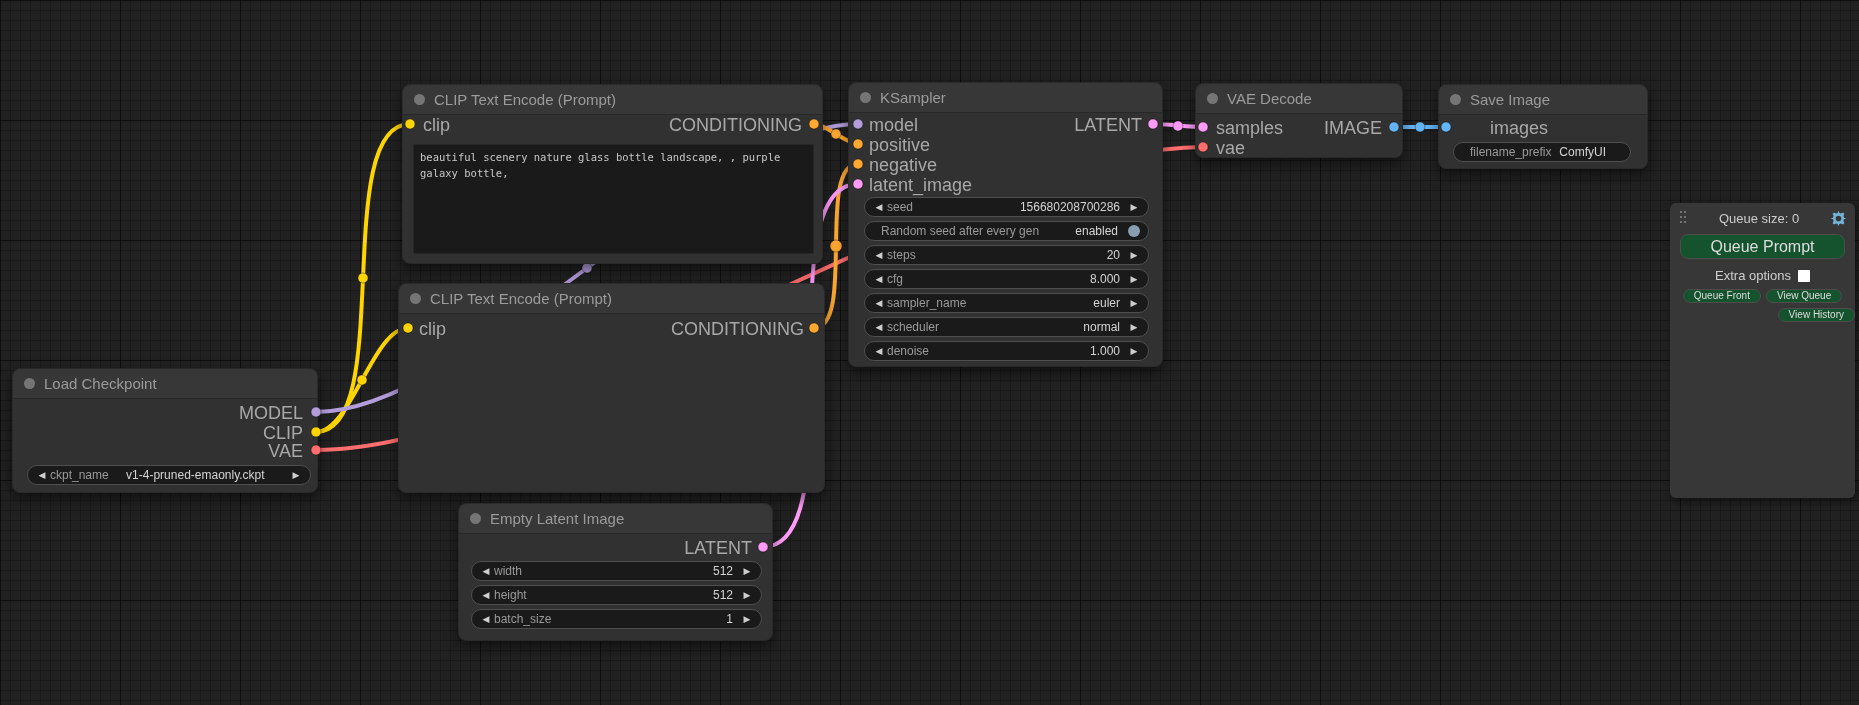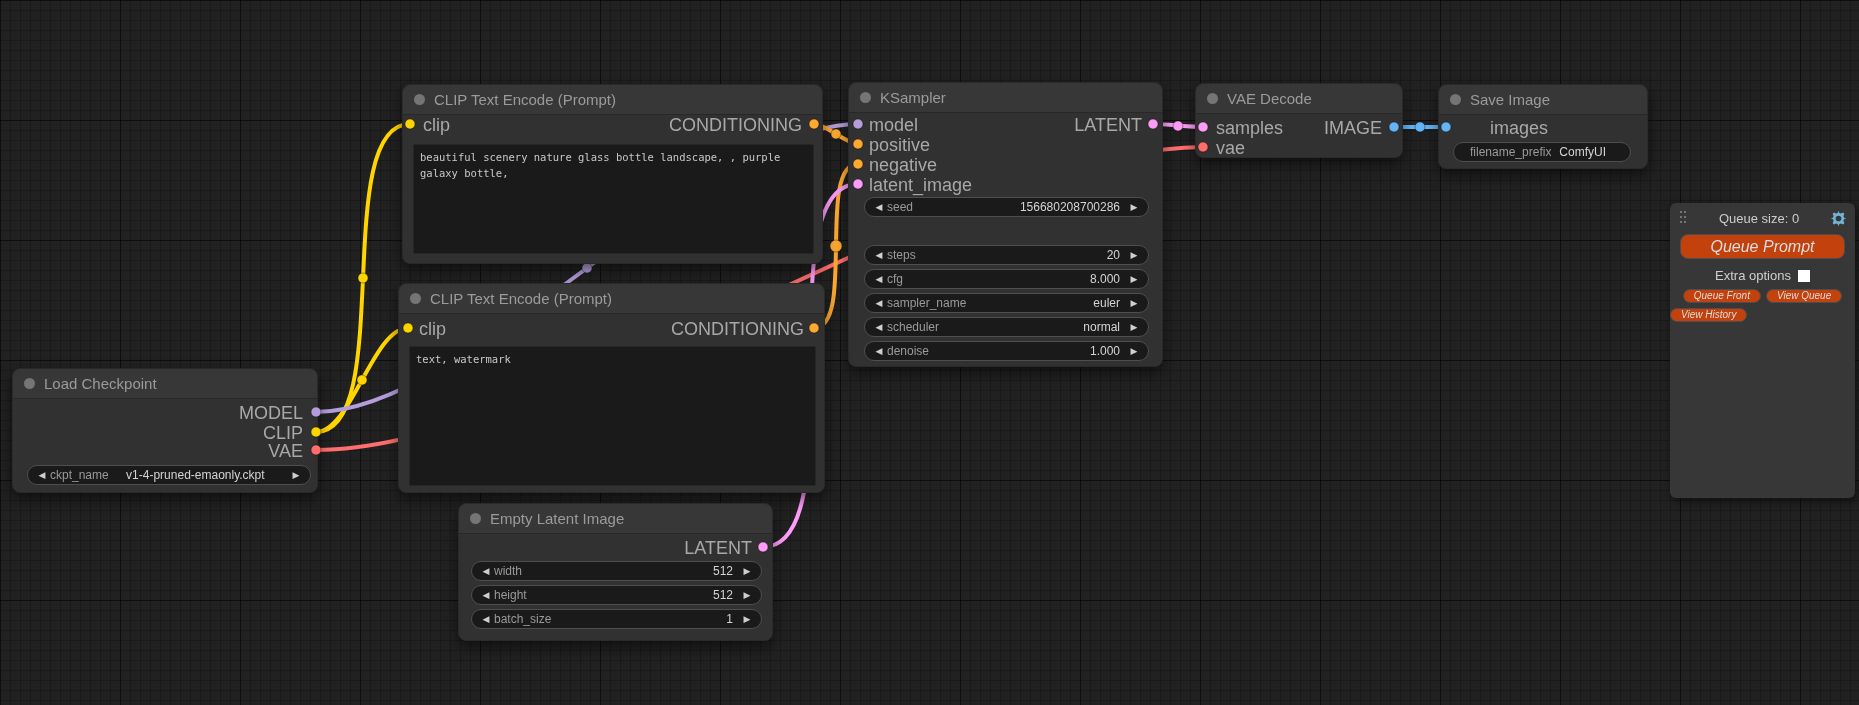--- a/index.html
+++ b/index.html
@@ -48,30 +48,30 @@
   #menu{
     position:absolute;left:1670px;top:203px;width:185px;height:295px;z-index:4;
     background:#373737;border-radius:6px;box-shadow:2px 3px 10px rgba(0,0,0,0.55);box-sizing:border-box;
   }
   .menu-header{display:flex;align-items:center;padding:7px 8px 0 8px;}
   .drag-dots{display:grid;grid-template-columns:repeat(2,4px);grid-auto-rows:5px;margin-left:2px;cursor:grab;}
   .drag-dots i{width:2px;height:2px;border-radius:50%;background:#8a8a8a;display:block;}
   .queue-size{flex:1;text-align:center;color:#cccccc;font-size:13px;}
   .gear{width:17px;height:17px;cursor:pointer;flex:0 0 auto;}
   .btn{
-    display:block;box-sizing:border-box;background:#c2410c;border:1px solid #4d4d4d;border-radius:8px;
-    color:#dddddd;text-align:center;cursor:pointer;font-family:"Liberation Sans",sans-serif;font-style:italic;
+    display:block;box-sizing:border-box;background:#14532d;border:1px solid #4d4d4d;border-radius:8px;
+    color:#dddddd;text-align:center;cursor:pointer;font-family:"Liberation Sans",sans-serif;
   }
   .btn.big{width:165px;height:25px;margin:0 auto;font-size:16px;line-height:22px;}
   .btn.action{width:165px;height:23px;margin:3px auto 0 auto;font-size:17px;line-height:20px;}
   .extra-row{display:flex;align-items:center;justify-content:center;margin-top:9px;color:#cfcfcf;font-size:13px;}
   .checkbox{width:12px;height:12px;background:#ffffff;margin-left:7px;cursor:pointer;}
   .small-row{display:flex;justify-content:center;gap:5px;margin-top:6px;}
   .btn.small{height:14px;font-size:10px;line-height:12px;border-radius:8px;padding:0 10px;}
-  .history-row{display:flex;justify-content:flex-start;margin-top:5px;}
+  .history-row{display:flex;justify-content:flex-end;margin-top:5px;}
   .actions{margin-top:14px;}
 </style>
 </head>
 <body>
 
 <svg id="wires" width="1859" height="705">
   <g fill="none" stroke-width="4" stroke-linecap="round">
     <path d="M316,432 C396,432 330,124 410,124" style="stroke: rgb(255, 213, 0);"></path>
     <path d="M316,432 C351,432 373,328 408,328" style="stroke: rgb(255, 213, 0);"></path>
     <path d="M316,412 C469,412 705,124 858,124" style="stroke: rgb(179, 157, 219);"></path>
@@ -121,39 +121,43 @@
   <textarea class="prompt" style="left: 10px; top: 59px; width: 401px; height: 110px;">beautiful scenery nature glass bottle landscape, , purple galaxy bottle,</textarea>
 </div>
 
 <div class="node" style="left:398px;top:283px;width:427px;height:210px;">
   <div class="node-title">
     <span class="title-dot"></span>
     <span>CLIP Text Encode (Prompt)</span>
   </div>
   <div class="slot in" style="top:37px;">clip</div>
   <div class="slot out" style="top:37px;">CONDITIONING</div>
-  <textarea class="prompt" style="left: 10px; top: 62px; width: 407px; height: 140px;">text, watermark</textarea>
 </div>
 
 <div class="node" style="left:848px;top:82px;width:315px;height:285px;">
   <div class="node-title">
     <span class="title-dot"></span>
     <span>KSampler</span>
   </div>
   <div class="slot in" style="top:34px;">model</div>
   <div class="slot in" style="top:54px;">positive</div>
   <div class="slot in" style="top:74px;">negative</div>
   <div class="slot in" style="top:94px;">latent_image</div>
   <div class="slot out" style="top:34px;">LATENT</div>
 
   <div class="widget" style="left:15px;top:114px;width:285px;">
     <span class="arr">◀</span>
     <span class="wlabel">seed</span>
     <span class="wvalue">156680208700286</span>
     <span class="arr">▶</span>
+  </div>
+  <div class="widget toggle" style="left:15px;top:138px;width:285px;">
+    <span class="wlabel">Random seed after every gen</span>
+    <span class="wvalue">enabled</span>
+    <span class="toggle-dot" style="background: rgb(138, 158, 178);"></span>
   </div>
   <div class="widget" style="left:15px;top:162px;width:285px;">
     <span class="arr">◀</span>
     <span class="wlabel">steps</span>
     <span class="wvalue">20</span>
     <span class="arr">▶</span>
   </div>
   <div class="widget" style="left:15px;top:186px;width:285px;">
     <span class="arr">◀</span>
     <span class="wlabel">cfg</span>

